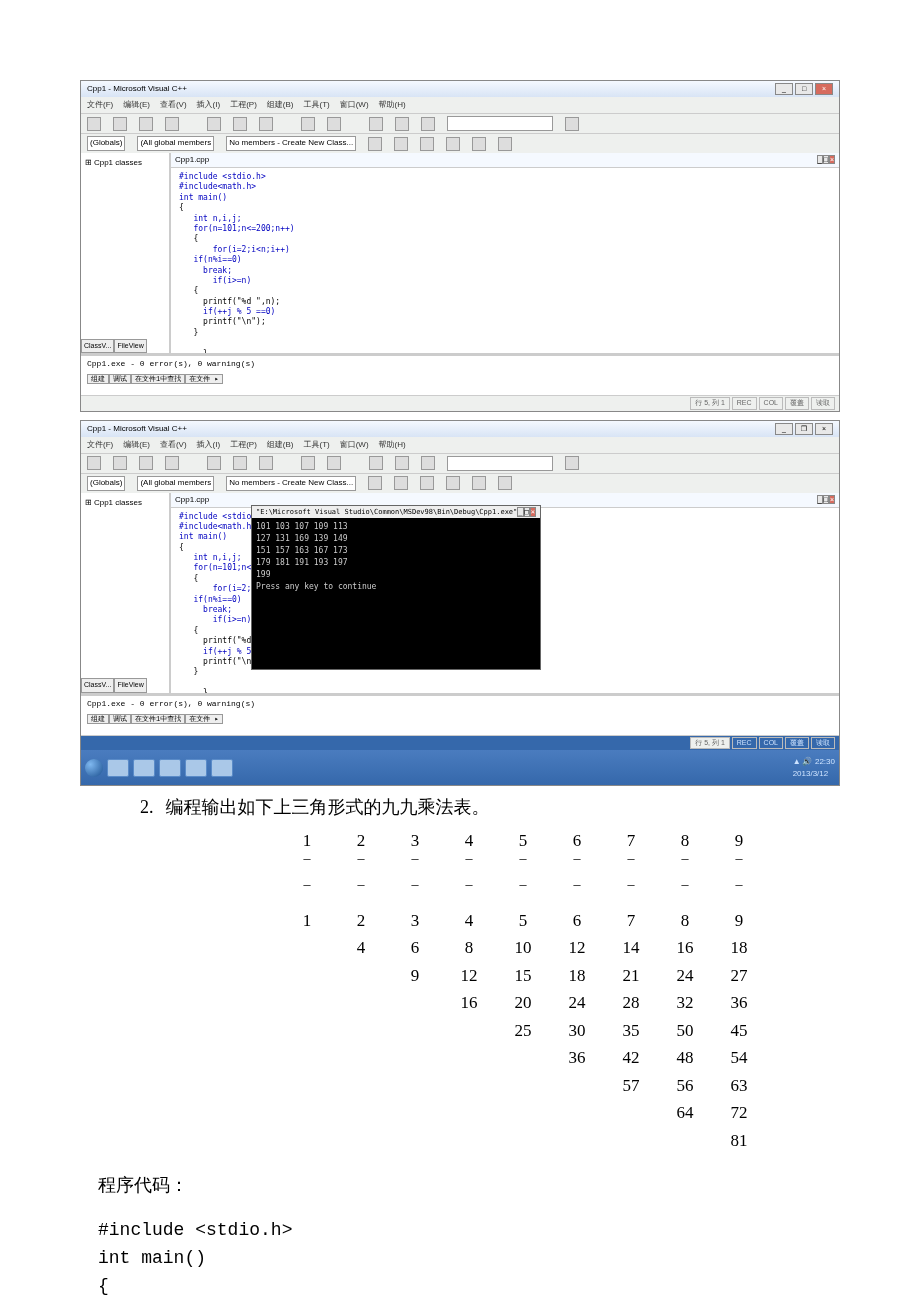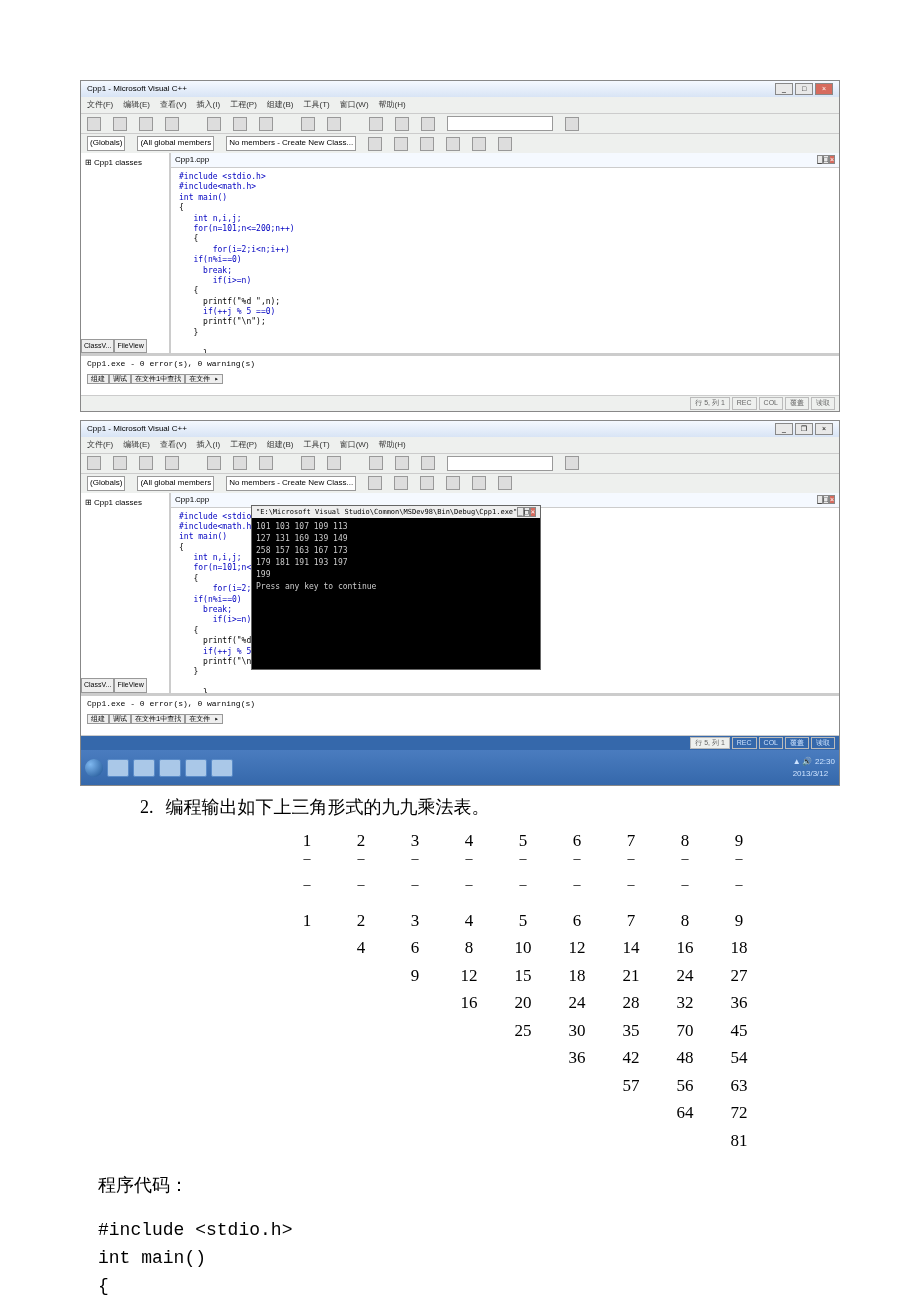--- a/index.html
+++ b/index.html
@@ -208,21 +208,21 @@
 <span>   printf("\n");</span>
 <span class="kw">   return 0;</span>
 <span>   }</span></div>
 <div class="console">
 <div class="ctitle">
               <span>"E:\Microsoft Visual Studio\Common\MSDev98\Bin\Debug\Cpp1.exe"</span>
               <span><span class="wbtn">_</span><span class="wbtn">□</span><span class="wbtn close">×</span></span>
             </div>
 <div>101 103 107 109 113</div>
 <div>127 131 169 139 149</div>
-<div>258 157 163 167 173</div>
+<div>151 157 163 167 173</div>
 <div>179 181 191 193 197</div>
 <div>199</div>
 <div>Press any key to continue</div>
 </div>
 </div>
 </div>
 <div class="output">
 <div>Cpp1.exe - 0 error(s), 0 warning(s)</div>
 <div class="otabs"><span>组建</span><span>调试</span><span>在文件1中查找</span><span>在文件 ▸</span></div>
 </div>
@@ -323,21 +323,21 @@
           <td>36</td>
         </tr>
 <tr>
           <td></td>
           <td></td>
           <td></td>
           <td></td>
           <td>25</td>
           <td>30</td>
           <td>35</td>
-          <td>70</td>
+          <td>50</td>
           <td>45</td>
         </tr>
 <tr>
           <td></td>
           <td></td>
           <td></td>
           <td></td>
           <td></td>
           <td>36</td>
           <td>42</td>

